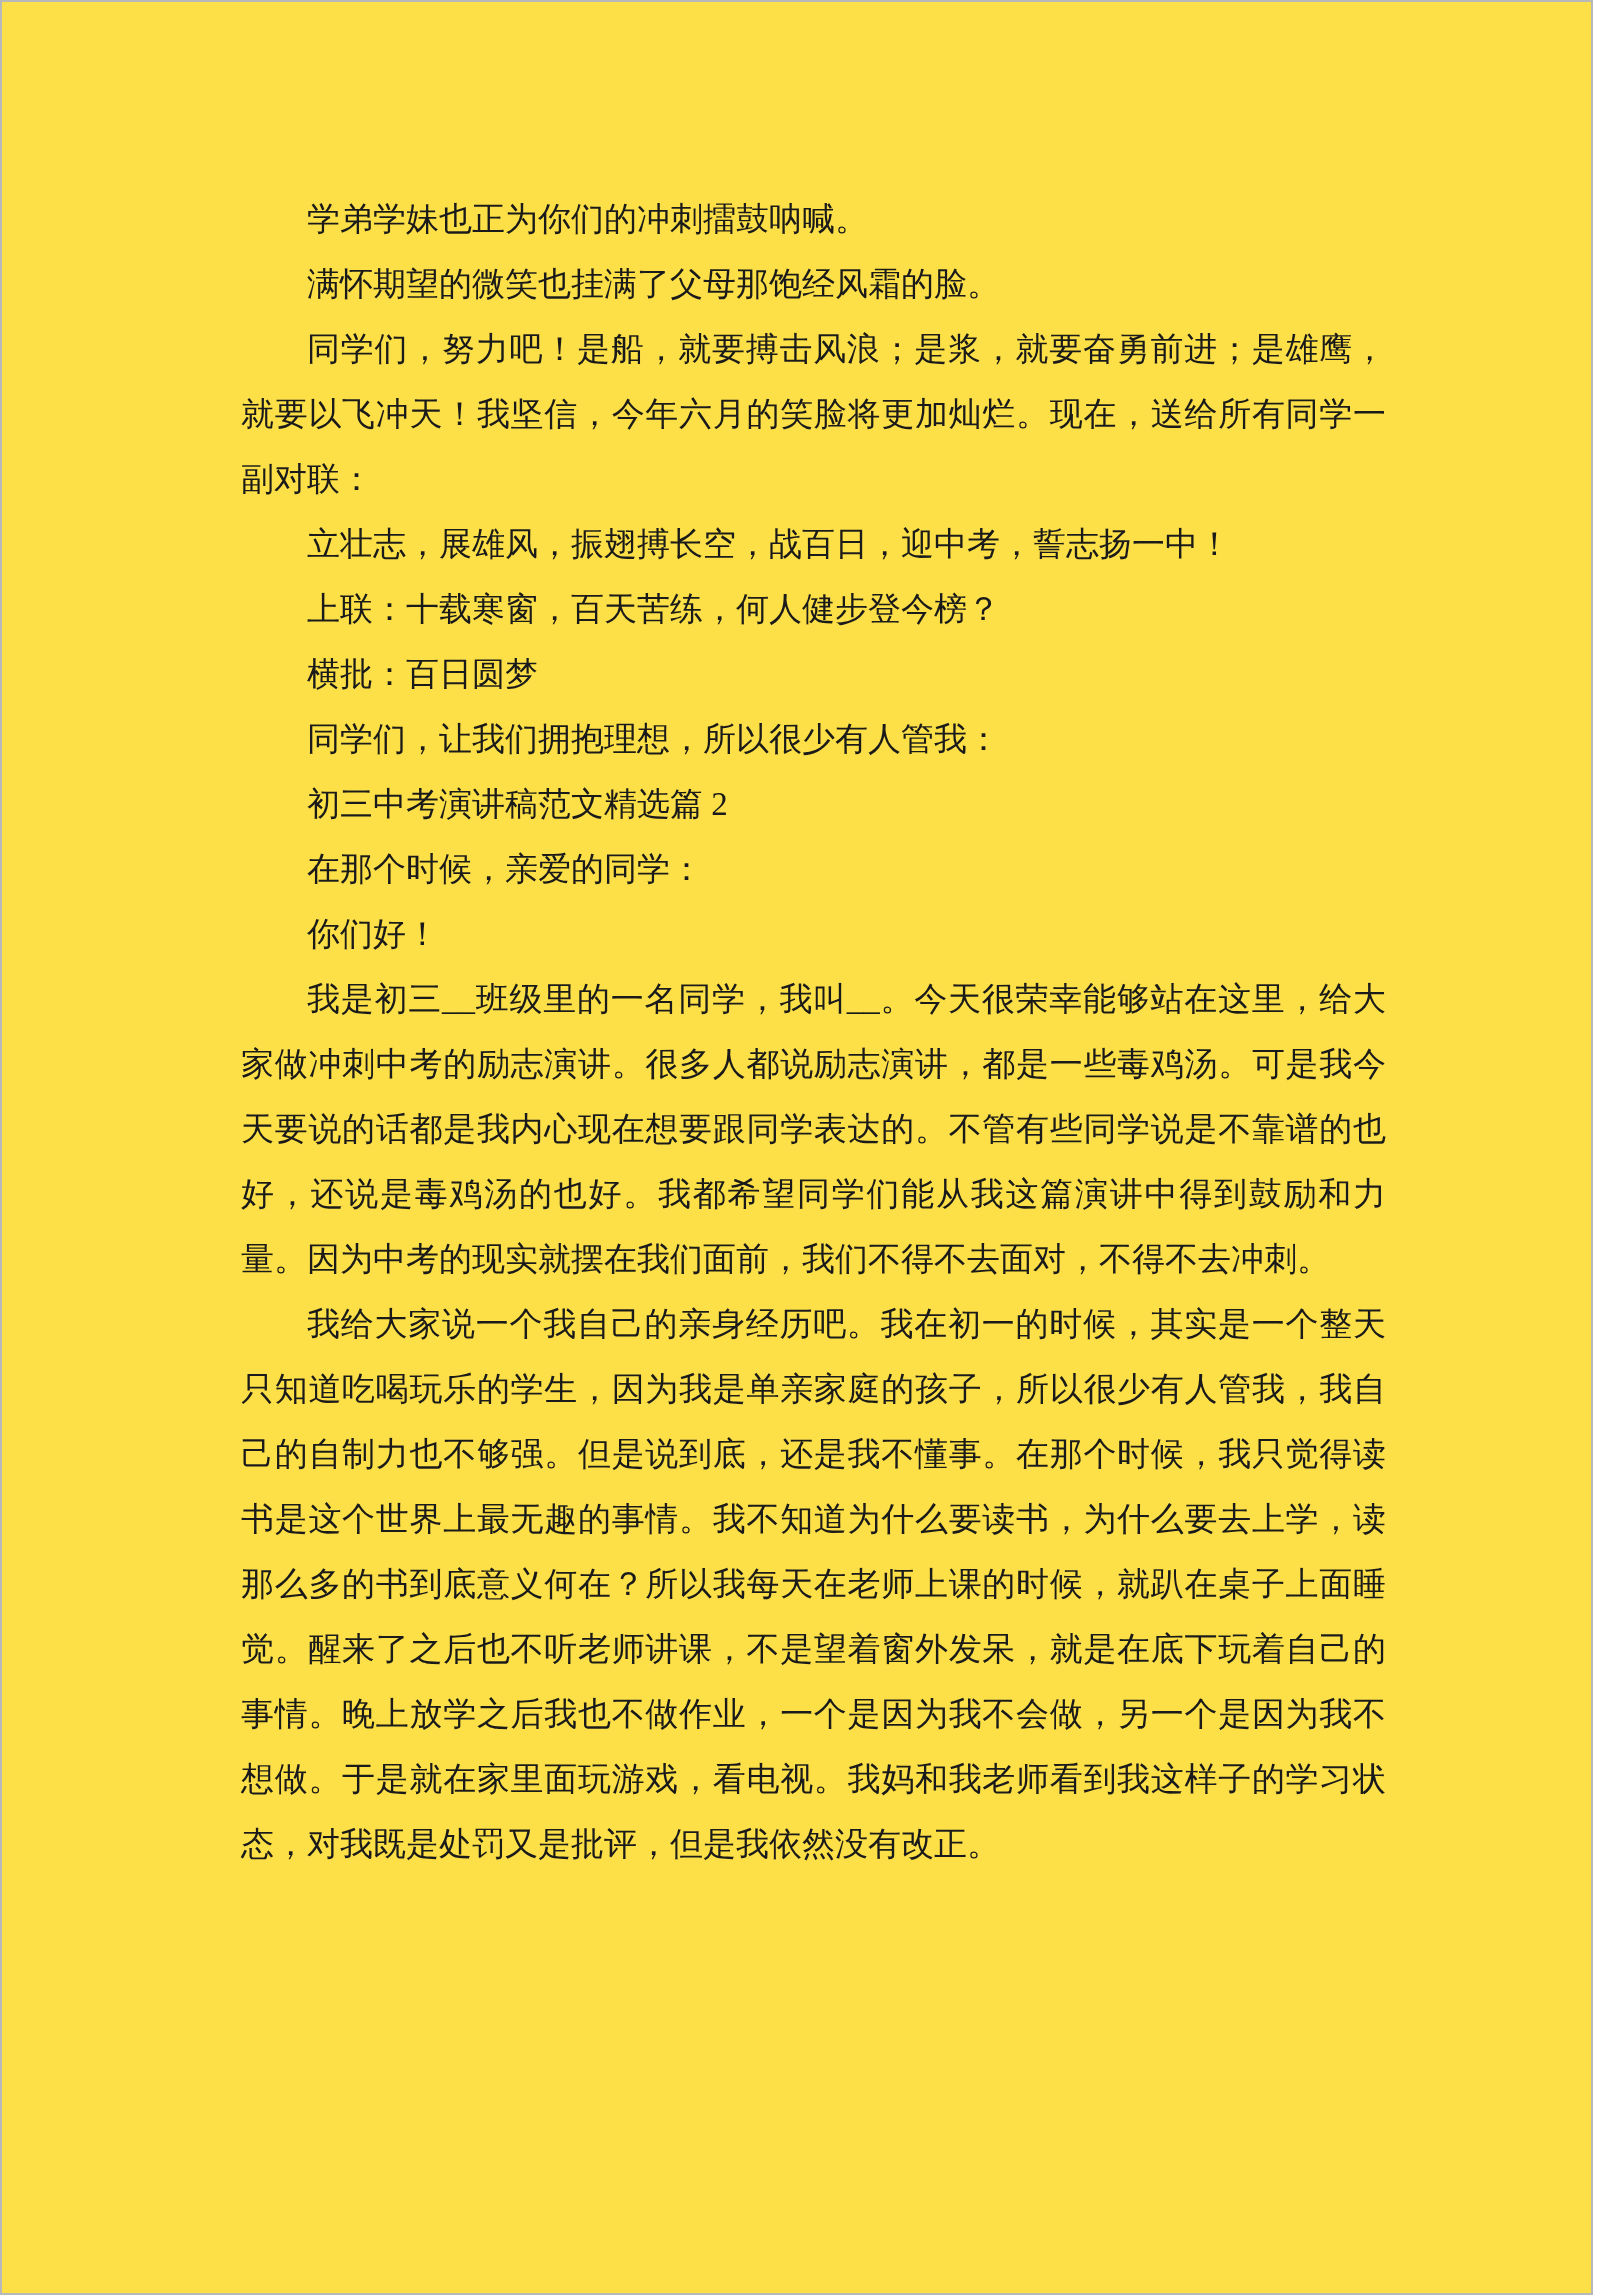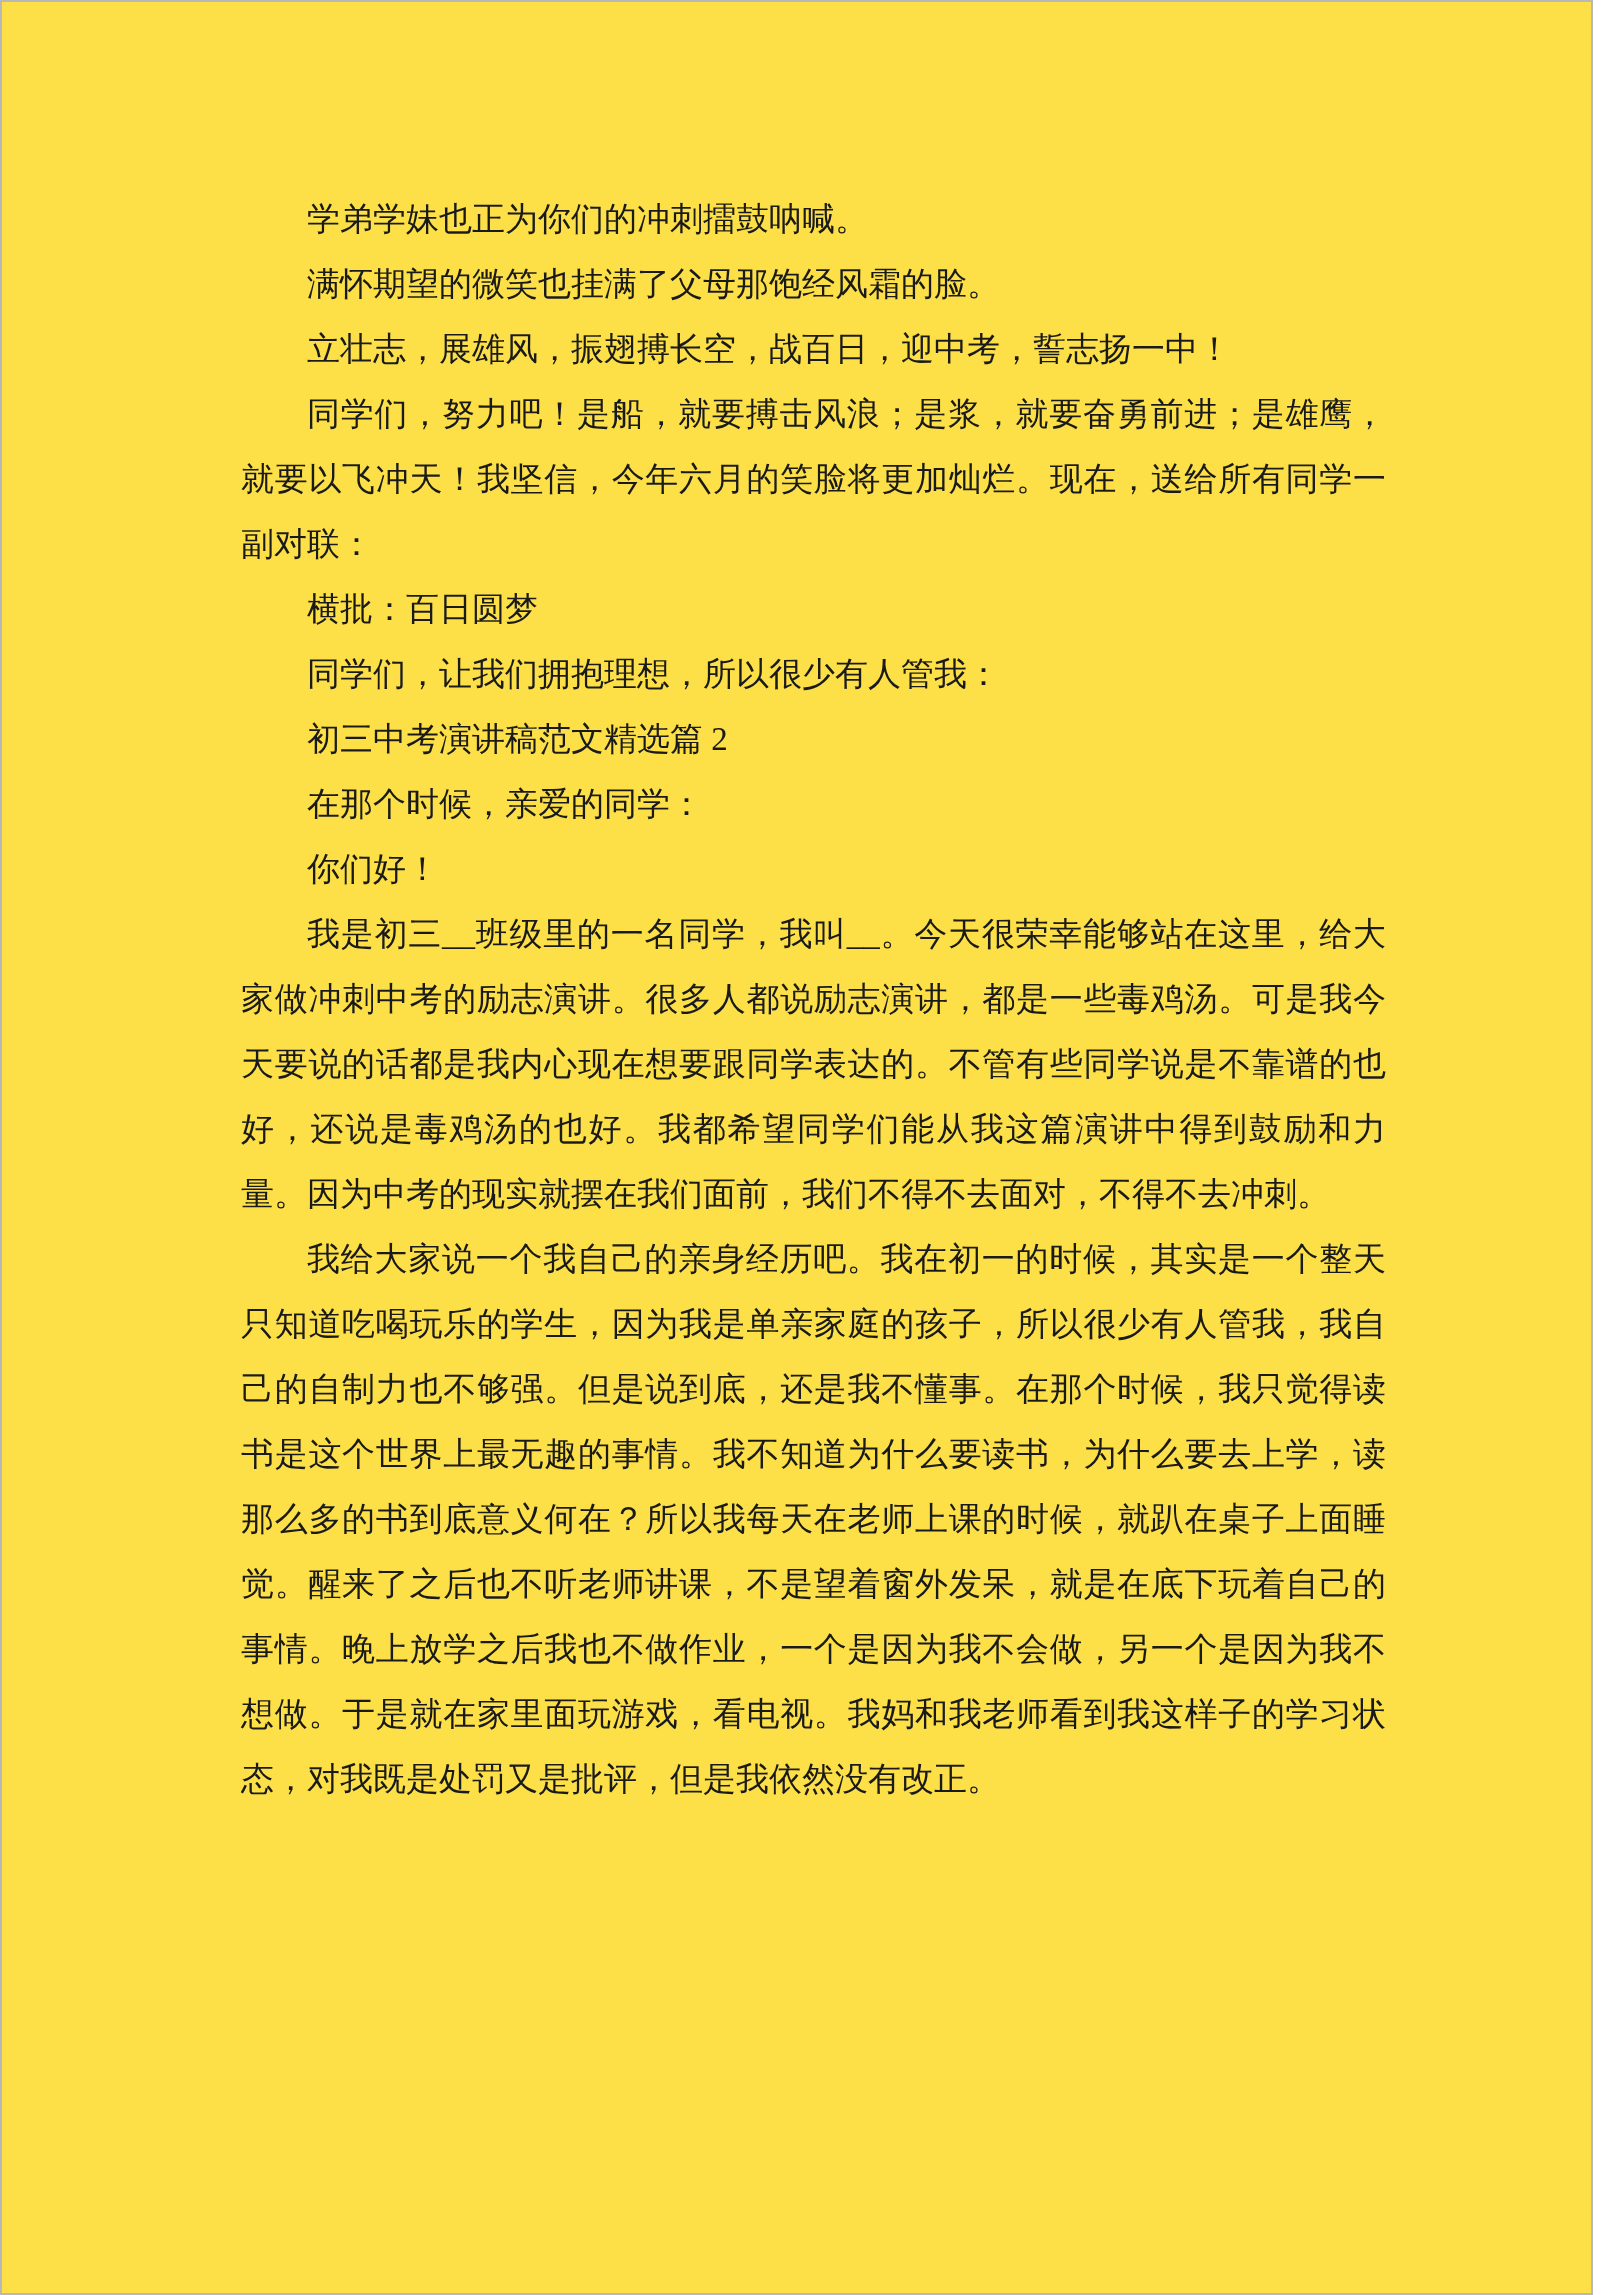--- a/index.html
+++ b/index.html
@@ -35,22 +35,23 @@
     word-break: break-all;
   }
 </style>
 </head>
 <body>
 
 <div class="page">
   <div class="doc-content">
     <p>学弟学妹也正为你们的冲刺擂鼓呐喊。</p>
     <p>满怀期望的微笑也挂满了父母那饱经风霜的脸。</p>
+    <p>同学们，努力吧！是船，就要搏击风浪；是浆，就要奋勇前进；是雄鹰，就要以飞冲天！我坚信，今年六月的笑脸将更加灿烂。现在，送给所有同学一副对联：</p>
     <p>立壮志，展雄风，振翅搏长空，战百日，迎中考，誓志扬一中！</p>
-    <p>同学们，努力吧！是船，就要搏击风浪；是浆，就要奋勇前进；是雄鹰，就要以飞冲天！我坚信，今年六月的笑脸将更加灿烂。现在，送给所有同学一副对联：</p>
+    <p>上联：十载寒窗，百天苦练，何人健步登今榜？</p>
     <p>横批：百日圆梦</p>
     <p>同学们，让我们拥抱理想，所以很少有人管我：</p>
     <p>初三中考演讲稿范文精选篇 2</p>
     <p>在那个时候，亲爱的同学：</p>
     <p>你们好！</p>
     <p>我是初三__班级里的一名同学，我叫__。今天很荣幸能够站在这里，给大家做冲刺中考的励志演讲。很多人都说励志演讲，都是一些毒鸡汤。可是我今天要说的话都是我内心现在想要跟同学表达的。不管有些同学说是不靠谱的也好，还说是毒鸡汤的也好。我都希望同学们能从我这篇演讲中得到鼓励和力量。因为中考的现实就摆在我们面前，我们不得不去面对，不得不去冲刺。</p>
     <p>我给大家说一个我自己的亲身经历吧。我在初一的时候，其实是一个整天只知道吃喝玩乐的学生，因为我是单亲家庭的孩子，所以很少有人管我，我自己的自制力也不够强。但是说到底，还是我不懂事。在那个时候，我只觉得读书是这个世界上最无趣的事情。我不知道为什么要读书，为什么要去上学，读那么多的书到底意义何在？所以我每天在老师上课的时候，就趴在桌子上面睡觉。醒来了之后也不听老师讲课，不是望着窗外发呆，就是在底下玩着自己的事情。晚上放学之后我也不做作业，一个是因为我不会做，另一个是因为我不想做。于是就在家里面玩游戏，看电视。我妈和我老师看到我这样子的学习状态，对我既是处罚又是批评，但是我依然没有改正。</p>
   </div>
 </div>
 

